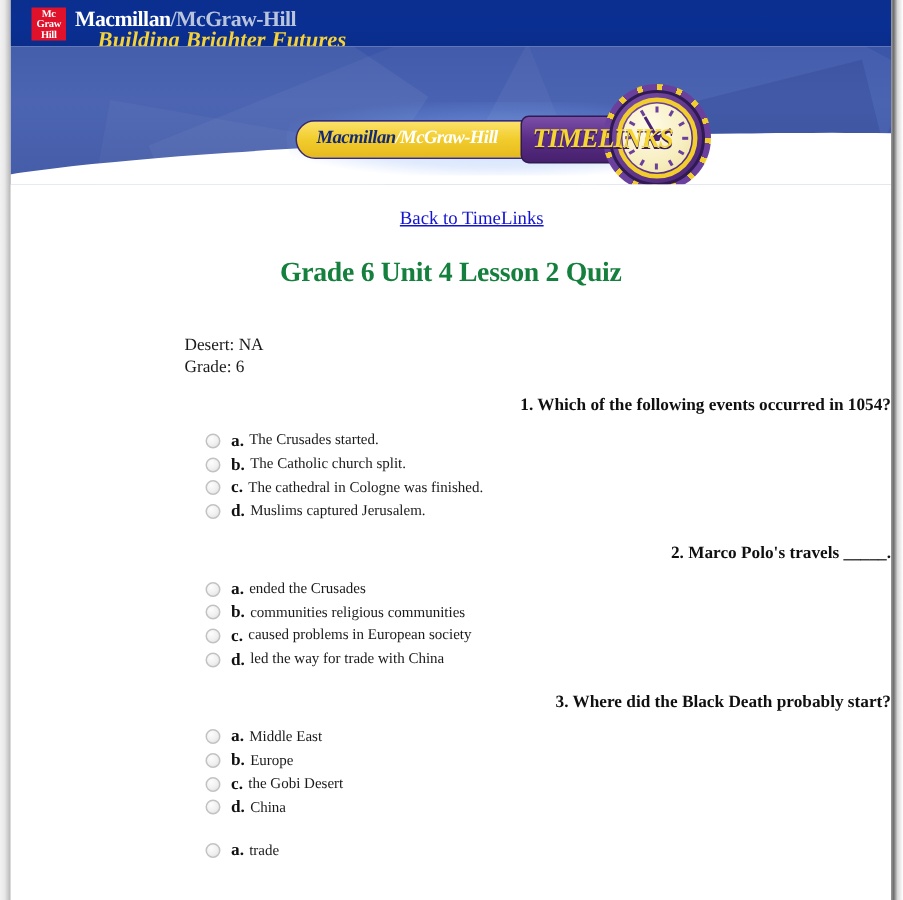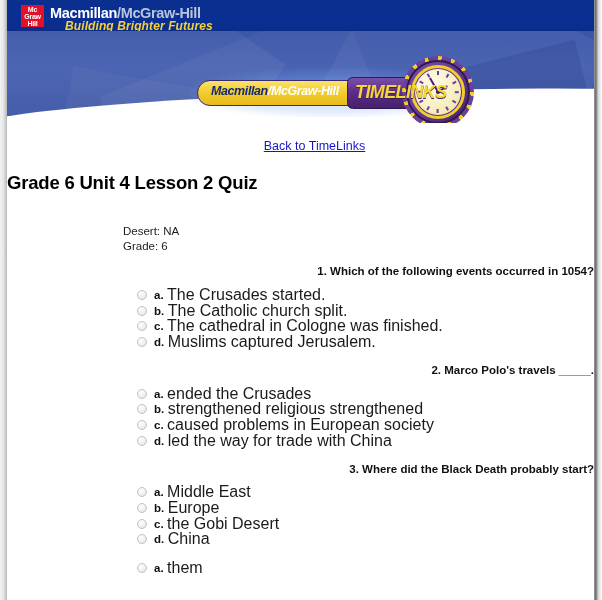--- a/index.html
+++ b/index.html
@@ -15,20 +15,21 @@
     -webkit-font-smoothing: antialiased;
   }
 
   
   #page {
     position: relative;
     width: 602px;
     height: 600px;
     background: #ffffff;
     overflow: hidden;
+    font-family: Liberation Serif, serif;
   }
   .edge-left {
     position: absolute;
     left: 0; top: 0;
     width: 7px; height: 600px;
     background: linear-gradient(to right, #f2f2f2 0%, #e8e8e8 45%, #c9c9c9 80%, #b5b5b5 100%);
     z-index: 40;
   }
   .edge-right {
     position: absolute;
@@ -66,21 +67,21 @@
     font-size: 14.5px;
     font-weight: bold;
     letter-spacing: -0.35px;
     white-space: nowrap;
   }
   .mh-wordmark .w-white { color: #ffffff; }
   .mh-wordmark .w-grey  { color: #b9c4dd; }
   .mh-tagline {
     position: absolute;
     left: 58px; top: 19px;
-    font-size: 12px;
+    font-size: 15px;
     font-style: italic;
     font-weight: bold;
     color: #f4d13a;
     letter-spacing: 0.1px;
     white-space: nowrap;
   }
 
   
   .hero {
     position: absolute;
@@ -281,24 +282,25 @@
     padding-top: 13px;
     margin-left: 28px;
   }
   .back-link {
     font-size: 12.5px;
     color: #1414cf;
     text-decoration: underline;
     cursor: pointer;
   }
   .quiz-title {
+    text-align: center;
     margin: 18px 0 0 0;
     font-size: 18.5px;
     font-weight: bold;
-    color: #000000;
+    color: #15803d;
     letter-spacing: -0.2px;
   }
   .meta {
     margin: 30px 0 0 116px;
     font-size: 11.5px;
     color: #1c1c1c;
     line-height: 14.5px;
   }
   .questions {
     margin: 11px 0 0 116px;
@@ -332,21 +334,21 @@
     margin-right: 7px;
     cursor: pointer;
   }
   .opt-letter {
     font-size: 11.5px;
     font-weight: bold;
     color: #101010;
     margin-right: 3.5px;
   }
   .opt-text {
-    font-size: 16px;
+    font-size: 10px;
     color: #1a1a1a;
   }
 </style>
 </head>
 <body>
 
 <div id="page">
 
   <div class="edge-left"></div>
   <div class="edge-right"></div>
@@ -448,21 +450,21 @@
           <p class="q-text">2. Marco Polo's travels _____.</p>
           <ul class="opt-list">
             <li class="opt-row">
               <span class="radio"></span>
               <span class="opt-letter">a.</span>
               <span class="opt-text">ended the Crusades</span>
             </li>
             <li class="opt-row">
               <span class="radio"></span>
               <span class="opt-letter">b.</span>
-              <span class="opt-text">strengthened religious strengthened</span>
+              <span class="opt-text">communities religious communities</span>
             </li>
             <li class="opt-row">
               <span class="radio"></span>
               <span class="opt-letter">c.</span>
               <span class="opt-text">caused problems in European society</span>
             </li>
             <li class="opt-row">
               <span class="radio"></span>
               <span class="opt-letter">d.</span>
               <span class="opt-text">led the way for trade with China</span>
@@ -492,21 +494,21 @@
               <span class="opt-letter">d.</span>
               <span class="opt-text">China</span>
             </li>
           </ul>
         </div>
         <div class="q-block">
           <ul class="opt-list">
             <li class="opt-row">
               <span class="radio"></span>
               <span class="opt-letter">a.</span>
-              <span class="opt-text">them</span>
+              <span class="opt-text">trade</span>
             </li>
             <li class="opt-row"></li>
           </ul>
         </div>
       </div>
   </div>
 
 </div>
 
 </body></html>

